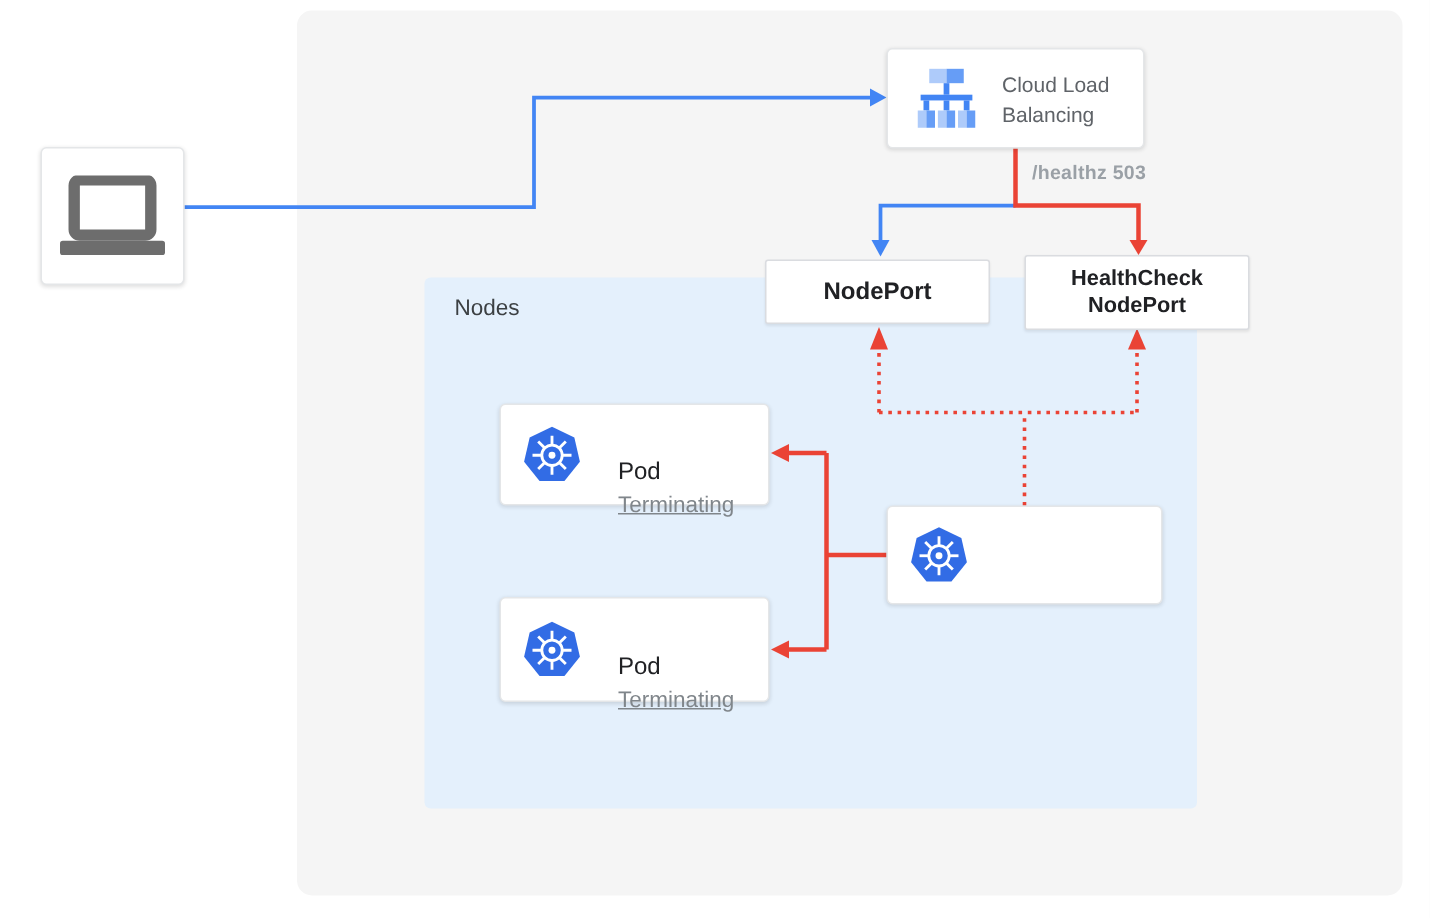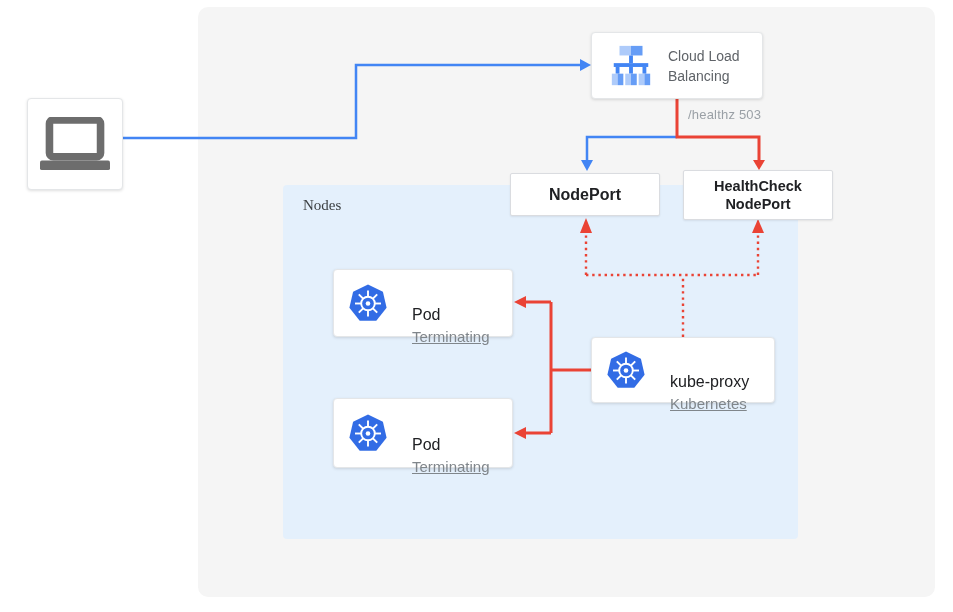--- a/index.html
+++ b/index.html
@@ -6,21 +6,21 @@
   .stage{
     position:relative;width:953px;height:612px;overflow:hidden;
     font-family:"Liberation Sans", sans-serif;background:#ffffff;
   }
   .canvas{
     position:absolute;left:198px;top:7px;width:737px;height:590px;
     background:var(--canvas-bg);border-radius:10px;
   }
   .nodes{
     position:absolute;left:283px;top:185px;width:515px;height:354px;
-    background:var(--nodes-bg);border-radius:4px;font-family:Liberation Serif, serif;
+    background:var(--nodes-bg);border-radius:4px;
   }
   .nodes-label{
     position:absolute;left:20px;top:12px;font-size:15px;color:#3c4043;
   }
   .wires{position:absolute;left:0;top:0;pointer-events:none;}
   .wire-blue{stroke:var(--blue);fill:none;}
   .wire-red{stroke:var(--red);fill:none;}
   .fill-blue{fill:var(--blue);stroke:none;}
   .fill-red{fill:var(--red);stroke:none;}
 
@@ -31,21 +31,21 @@
     display:flex;align-items:center;
   }
   .laptop-card{left:27px;top:98px;width:96px;height:92px;justify-content:center;}
 
   .clb-card{left:591px;top:32px;width:172px;height:67px;padding-left:16px;}
   .clb-text{
     margin-left:14px;width:92px;font-size:14px;line-height:20px;color:var(--text-gray);
   }
 
   .healthz{
-    position:absolute;left:688px;top:107px;font-size:13px;font-weight:400;
+    position:absolute;left:688px;top:107px;font-size:13px;font-weight:700;
     color:var(--healthz-gray);letter-spacing:.2px;
   }
 
   .port-box{
     position:absolute;background:#ffffff;box-sizing:border-box;
     border:1px solid var(--port-border);border-radius:2px;
     box-shadow:0 1px 2px rgba(0,0,0,0.08);
     display:flex;align-items:center;justify-content:center;text-align:center;
     font-weight:700;color:var(--text-dark);
   }
@@ -167,19 +167,15 @@
     <div class="texts">
       <div class="title">Pod</div>
       <div class="subtitle">Terminating</div>
     </div>
   </div>
 
   <div class="card k8s-card kproxy">
     <svg width="40" height="40" viewBox="0 0 40 40">
         <use href="#k8s-icon"></use>
       </svg>
-    <div class="texts">
-      <div class="title">kube-proxy</div>
-      <div class="subtitle">Kubernetes</div>
-    </div>
   </div>
 
 </div>
 
 </body></html>

